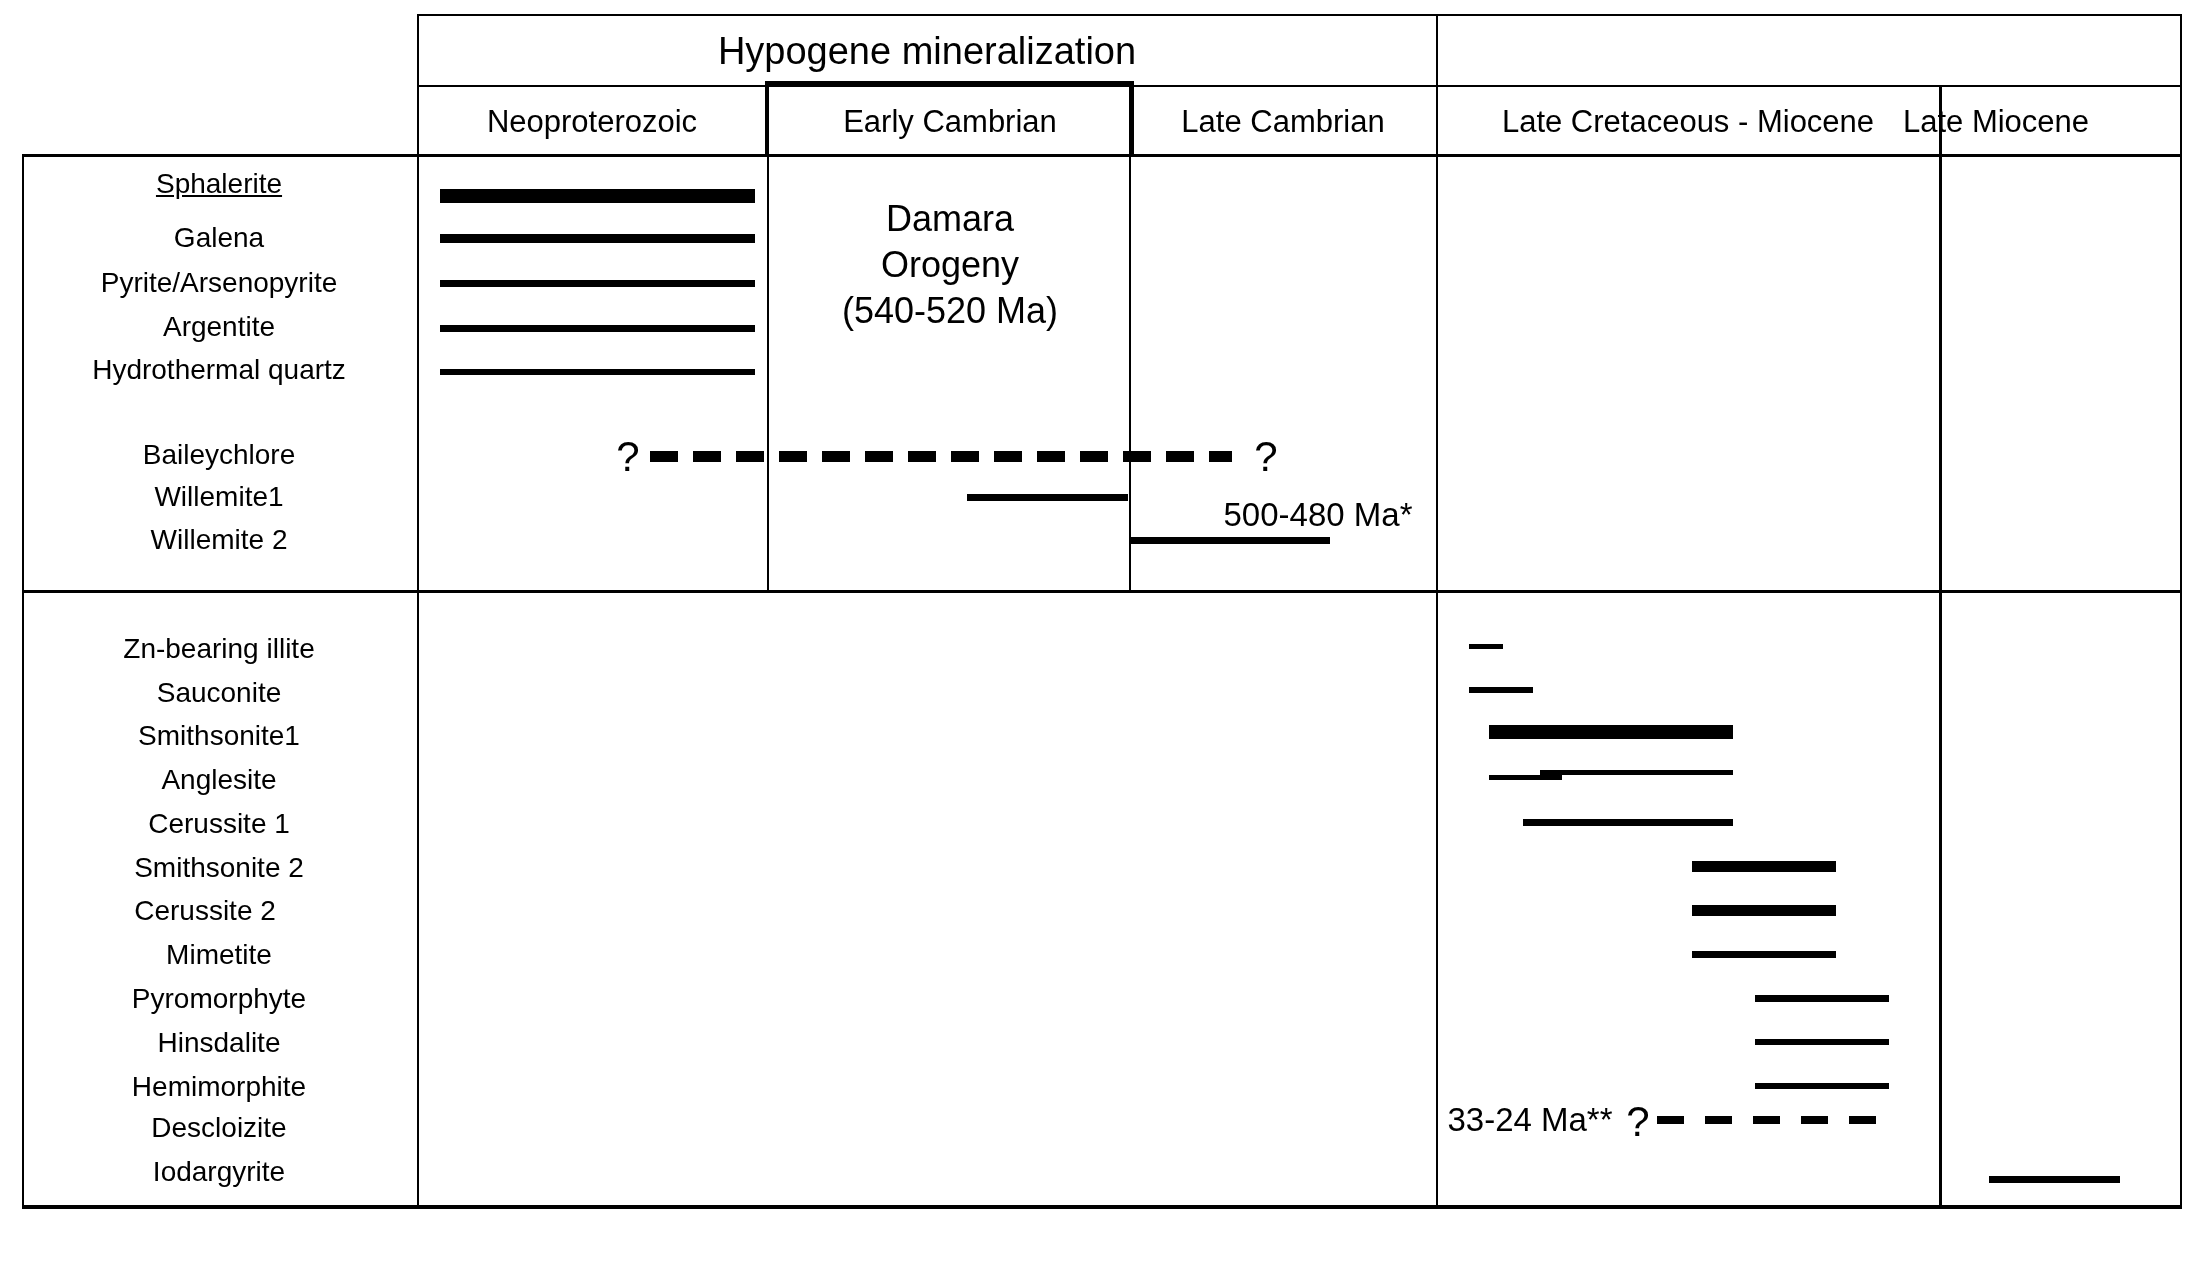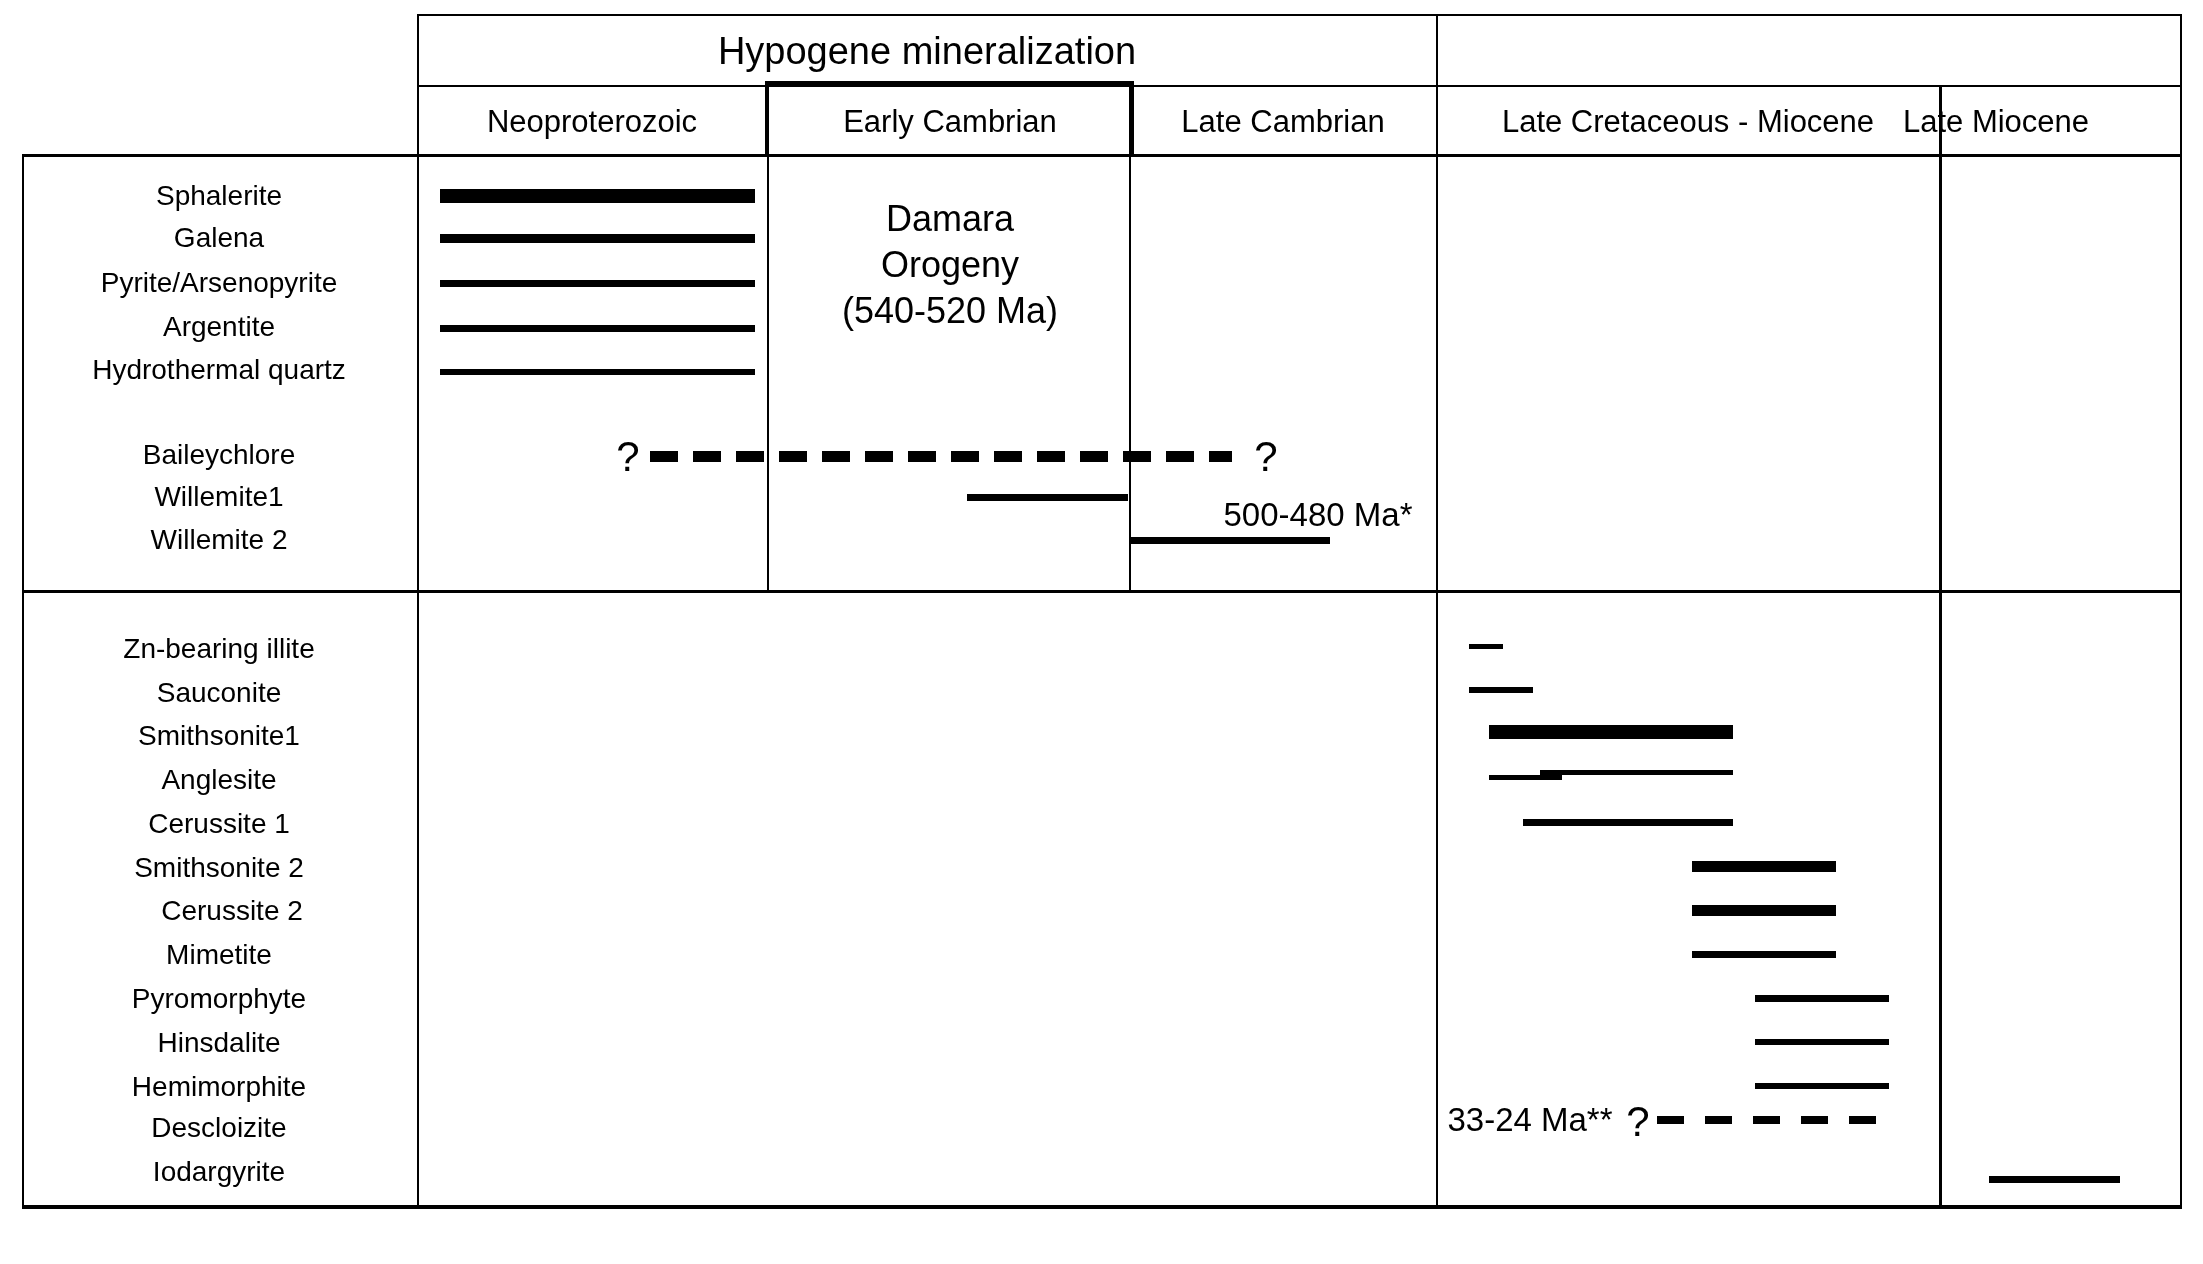--- a/index.html
+++ b/index.html
@@ -66,21 +66,21 @@
   <div class="txt damara" style="left:950px;top:265px">Damara
 Orogeny
 (540-520 Ma)</div>
   <div class="txt annot" style="left:1318px;top:515px">500-480 Ma*</div>
   <div class="txt qmark" style="left:628px;top:457px">?</div>
   <div class="txt qmark" style="left:1266px;top:457px">?</div>
   <div class="txt annot" style="left:1530px;top:1120px">33-24 Ma**</div>
   <div class="txt qmark" style="left:1638px;top:1122px">?</div>
 
 
-<div class="mineral-label" style="left: 219px; top: 196px;">Sphalerite</div>
+<div class="mineral-label" style="left: 219px; top: 184px; text-decoration: underline;">Sphalerite</div>
     <div class="bar" style="left: 440px; top: 189px; width: 315px; height: 14px; background: rgb(0, 0, 0);"></div>
     <div class="mineral-label" style="left: 219px; top: 238px;">Galena</div>
     <div class="bar" style="left: 440px; top: 233.5px; width: 315px; height: 9px; background: rgb(0, 0, 0);"></div>
     <div class="mineral-label" style="left: 219px; top: 283px;">Pyrite/Arsenopyrite</div>
     <div class="bar" style="left: 440px; top: 279.5px; width: 315px; height: 7px; background: rgb(0, 0, 0);"></div>
     <div class="mineral-label" style="left: 219px; top: 327px;">Argentite</div>
     <div class="bar" style="left: 440px; top: 324.5px; width: 315px; height: 7px; background: rgb(0, 0, 0);"></div>
     <div class="mineral-label" style="left: 219px; top: 370px;">Hydrothermal quartz</div>
     <div class="bar" style="left: 440px; top: 369px; width: 315px; height: 6px; background: rgb(0, 0, 0);"></div>
     <div class="mineral-label" style="left: 219px; top: 455px;">Baileychlore</div>
@@ -95,21 +95,21 @@
     <div class="bar" style="left: 1469px; top: 687px; width: 64px; height: 6px; background: rgb(0, 0, 0);"></div>
     <div class="mineral-label" style="left: 219px; top: 736px;">Smithsonite1</div>
     <div class="bar" style="left: 1489px; top: 725px; width: 244px; height: 14px; background: rgb(0, 0, 0);"></div>
     <div class="mineral-label" style="left: 219px; top: 780px;">Anglesite</div>
     <div class="bar" style="left: 1489px; top: 774.5px; width: 73px; height: 5px; background: rgb(0, 0, 0);"></div>
     <div class="bar" style="left: 1540px; top: 769.5px; width: 193px; height: 5px; background: rgb(0, 0, 0);"></div>
     <div class="mineral-label" style="left: 219px; top: 824px;">Cerussite 1</div>
     <div class="bar" style="left: 1523px; top: 818.5px; width: 210px; height: 7px; background: rgb(0, 0, 0);"></div>
     <div class="mineral-label" style="left: 219px; top: 868px;">Smithsonite 2</div>
     <div class="bar" style="left: 1692px; top: 860.5px; width: 144px; height: 11px; background: rgb(0, 0, 0);"></div>
-    <div class="mineral-label" style="left: 232px; top: 911px;">Cerussite 2</div>
+    <div class="mineral-label" style="left: 205px; top: 911px;">Cerussite 2</div>
     <div class="bar" style="left: 1692px; top: 904.5px; width: 144px; height: 11px; background: rgb(0, 0, 0);"></div>
     <div class="mineral-label" style="left: 219px; top: 955px;">Mimetite</div>
     <div class="bar" style="left: 1692px; top: 950.5px; width: 144px; height: 7px; background: rgb(0, 0, 0);"></div>
     <div class="mineral-label" style="left: 219px; top: 999px;">Pyromorphyte</div>
     <div class="bar" style="left: 1755px; top: 994.5px; width: 134px; height: 7px; background: rgb(0, 0, 0);"></div>
     <div class="mineral-label" style="left: 219px; top: 1043px;">Hinsdalite</div>
     <div class="bar" style="left: 1755px; top: 1039px; width: 134px; height: 6px; background: rgb(0, 0, 0);"></div>
     <div class="mineral-label" style="left: 219px; top: 1087px;">Hemimorphite</div>
     <div class="bar" style="left: 1755px; top: 1083px; width: 134px; height: 6px; background: rgb(0, 0, 0);"></div>
     <div class="mineral-label" style="left: 219px; top: 1128px;">Descloizite</div>

